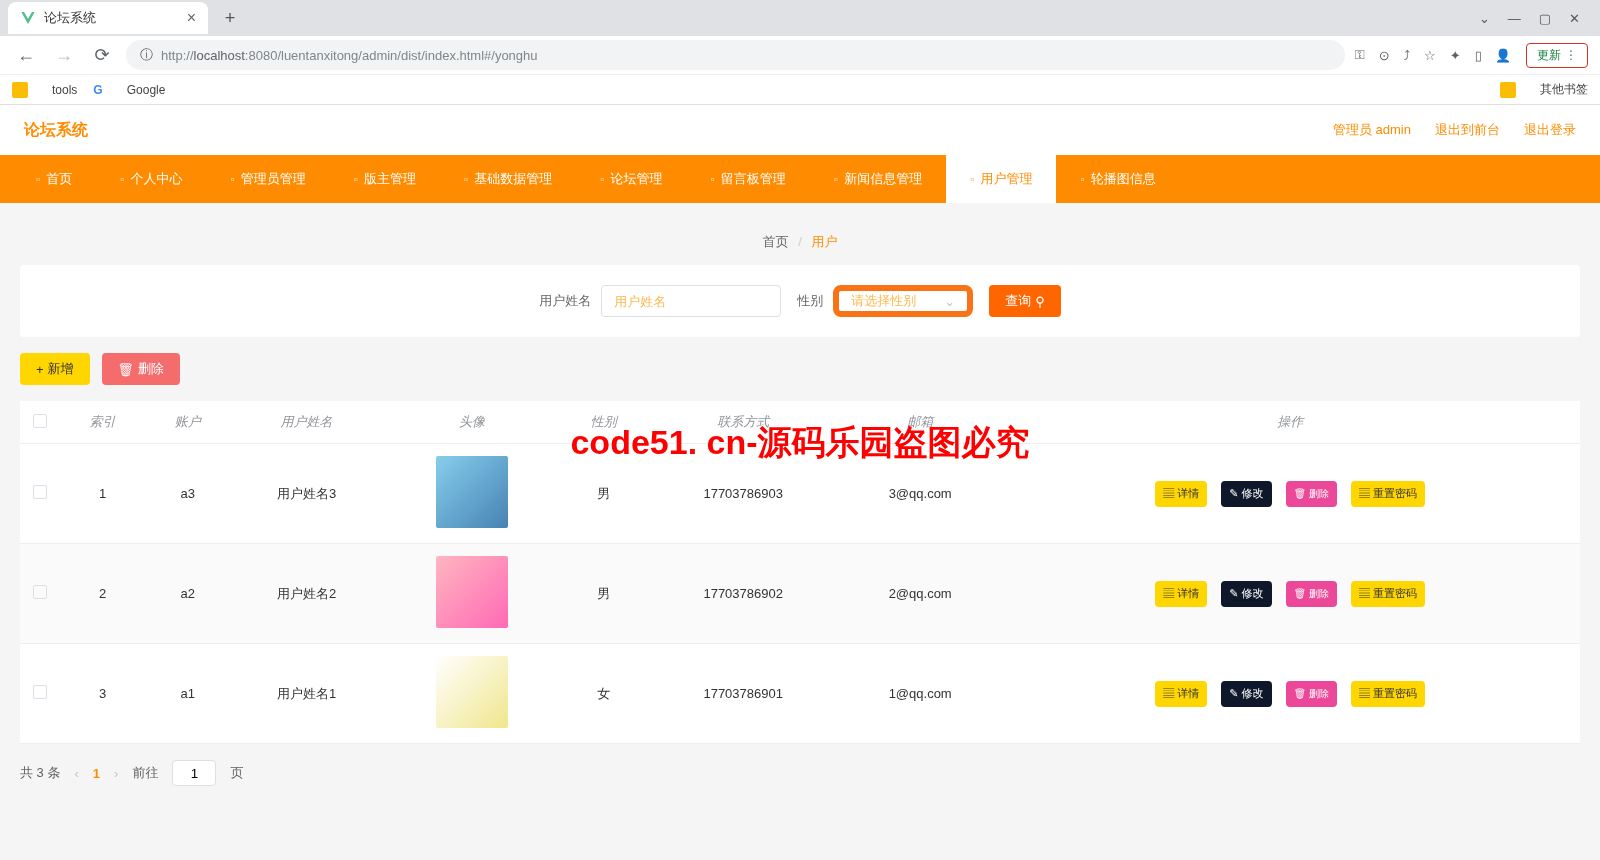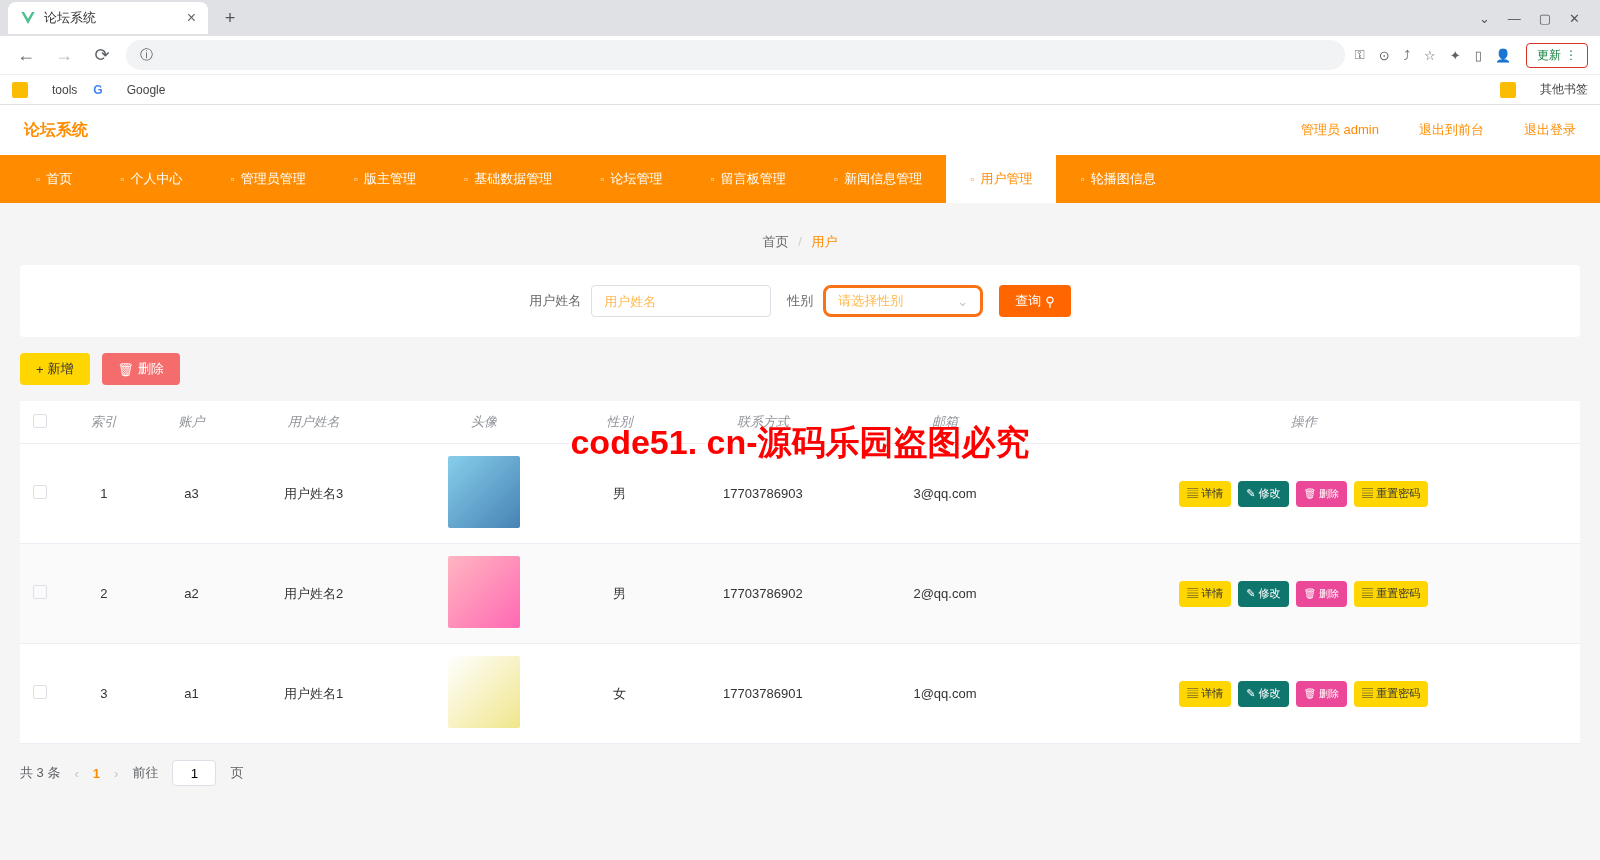--- a/index.html
+++ b/index.html
@@ -26,59 +26,59 @@
 
 .bookmarks-bar { display: flex; align-items: center; height: 30px; padding: 0 12px; gap: 16px; background: #fff; border-top: 1px solid #eee; font-size: 12px; color: #444; }
 .bookmark { display: flex; align-items: center; gap: 24px; cursor: pointer; }
 .bm-icon { width: 16px; height: 16px; display: inline-block; border-radius: 2px; }
 .bm-yellow { background: #fbbc04; }
 .bookmarks-right { margin-left: auto; }
 
 
 .app-header { background: #fff; height: 50px; display: flex; align-items: center; padding: 0 24px; }
 .app-title { color: #ff8c00; font-weight: bold; font-size: 16px; }
-.header-right { margin-left: auto; display: flex; gap: 40px; color: #ff8c00; font-size: 13px; }
+.header-right { margin-left: auto; display: flex; gap: 24px; color: #ff8c00; font-size: 13px; }
 .header-right span { cursor: pointer; }
 
 .nav-menu { background: #ff8c00; height: 48px; display: flex; align-items: center; padding: 0 12px; }
 .nav-item { color: #fff; padding: 0 24px; height: 48px; display: flex; align-items: center; gap: 6px; cursor: pointer; font-size: 13px; position: relative; }
 .nav-item.active { background: #fff; color: #ff8c00; }
 .nav-item .ni-icon { opacity: 0.7; font-size: 12px; }
 
 .content { padding: 16px 20px; }
 .breadcrumb { text-align: center; padding: 14px 0; font-size: 13px; }
 .breadcrumb .bc-home { color: #666; }
 .breadcrumb .bc-sep { color: #ccc; margin: 0 6px; }
 .breadcrumb .bc-current { color: #ff8c00; }
 
 .search-panel { background: #fff; padding: 20px; display: flex; justify-content: center; gap: 16px; align-items: center; border-radius: 4px; }
 .field { display: flex; align-items: center; gap: 10px; }
 .field-label { color: #666; font-size: 13px; }
 .input { height: 32px; border: 1px solid #dcdfe6; border-radius: 4px; padding: 0 12px; width: 180px; font-size: 13px; color: #ff8c00; }
 .input::placeholder { color: #ffb84d; }
-.select { height: 32px; border: 3px solid #f97316; border-radius: 8px; padding: 0 12px; width: 160px; font-size: 13px; color: #ffb84d; display: flex; align-items: center; justify-content: space-between; background: #fff; cursor: pointer; }
+.select { height: 32px; border: 6px solid #f97316; border-radius: 8px; padding: 0 12px; width: 140px; font-size: 13px; color: #ffb84d; display: flex; align-items: center; justify-content: space-between; background: #fff; cursor: pointer; }
 .btn { height: 32px; border: none; border-radius: 4px; padding: 0 16px; cursor: pointer; font-size: 13px; display: inline-flex; align-items: center; gap: 4px; }
 .btn-orange { background: #ff6600; color: #fff; }
 
 .action-bar { display: flex; gap: 12px; padding: 16px 0; }
 .btn-yellow { background: #ffd600; color: #333; }
 .btn-yellow-sm { background: #ffd600; color: #333; height: 26px; font-size: 11px; padding: 0 8px; }
-.btn-orange-sm { background: #0f766e; color: #fff; height: 26px; font-size: 11px; padding: 0 8px; }
+.btn-orange-sm { background: #0f172a; color: #fff; height: 26px; font-size: 11px; padding: 0 8px; }
 .btn-red { background: #f56c6c; color: #fff; }
 .btn-red-sm { background: #ec4899; color: #fff; height: 26px; font-size: 10px; padding: 0 8px; }
 
 .table { width: 100%; background: #fff; border-collapse: collapse; }
 .table th, .table td { padding: 12px 8px; border-bottom: 1px solid #ebeef5; text-align: center; font-size: 13px; }
 .table th { background: #fff; color: #909399; font-weight: 500; border-bottom: 1px solid #ebeef5; font-style: italic; }
 .table tbody tr:nth-child(even) { background: #fafafa; }
 .checkbox { width: 14px; height: 14px; border: 1px solid #dcdfe6; border-radius: 2px; display: inline-block; }
 .avatar { width: 72px; height: 72px; background: linear-gradient(135deg, #87ceeb, #4682b4); display: inline-block; border-radius: 2px; }
 .avatar2 { background: linear-gradient(135deg, #ffb6c1, #ff69b4); }
 .avatar3 { background: linear-gradient(135deg, #fff, #f0e68c); }
-.ops { display: flex; flex-wrap: wrap; gap: 7px; justify-content: center; }
+.ops { display: flex; flex-wrap: wrap; gap: 14px; justify-content: center; }
 
 .pagination { display: flex; justify-content: flex-start; align-items: center; gap: 14px; padding: 16px 0; font-size: 13px; color: #606266; }
 .pg-arrow { color: #c0c4cc; cursor: pointer; }
 .pg-current { color: #ff8c00; font-weight: bold; }
 .pg-input { width: 44px; height: 26px; border: 1px solid #dcdfe6; border-radius: 4px; text-align: center; }
 
 .watermark-overlay { position: absolute; top: 420px; left: 50%; transform: translateX(-50%); font-size: 34px; color: #ff0000; font-weight: bold; pointer-events: none; z-index: 100; white-space: nowrap; }
 </style>
 </head>
 <body>
@@ -102,20 +102,23 @@
       <span>✕</span>
     </div>
   </div>
 
   <div class="addr-bar">
     <span class="nav-btn">←</span>
     <span class="nav-btn disabled">→</span>
     <span class="nav-btn">⟳</span>
     <div class="url-box">
       <span>ⓘ</span>
+      <span class="url-text">
+        <span class="gray">http://</span><span>localhost</span><span class="gray">:8080/luentanxitong/admin/dist/index.html#/yonghu</span>
+      </span>
     </div>
     <div class="addr-icons">
       <span>⚿</span>
       <span>⊙</span>
       <span>⤴</span>
       <span>☆</span>
       <span>✦</span>
       <span>▯</span>
       <span>👤</span>
       <span class="update-btn">

